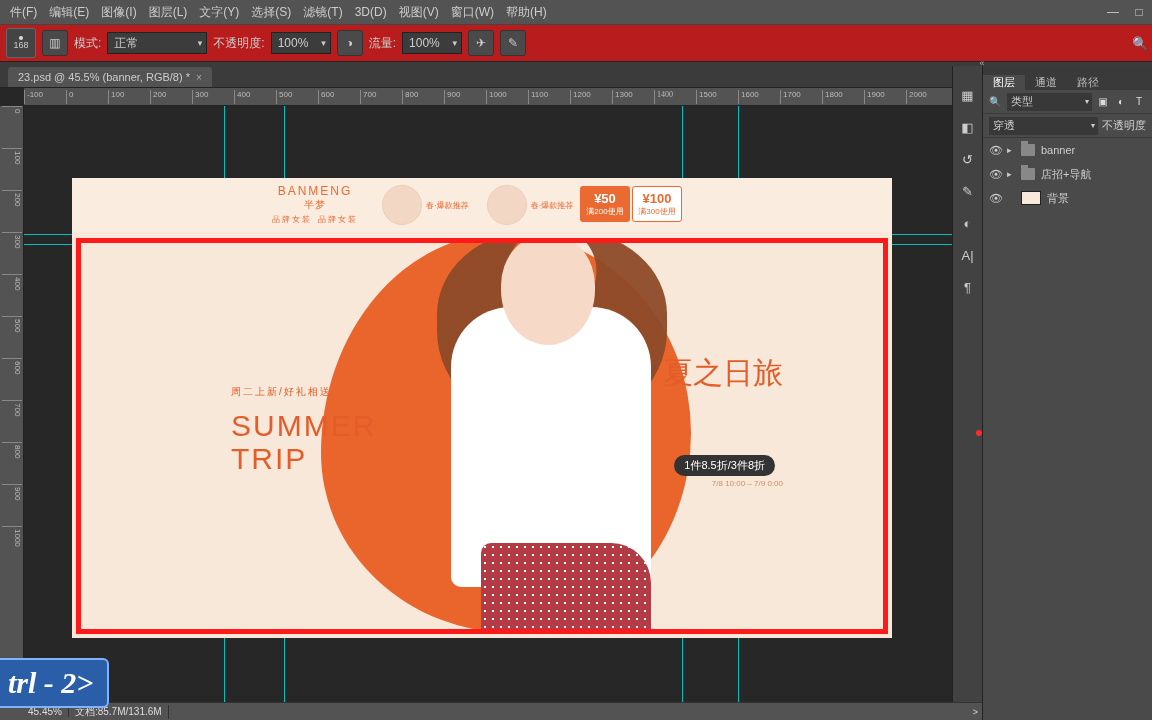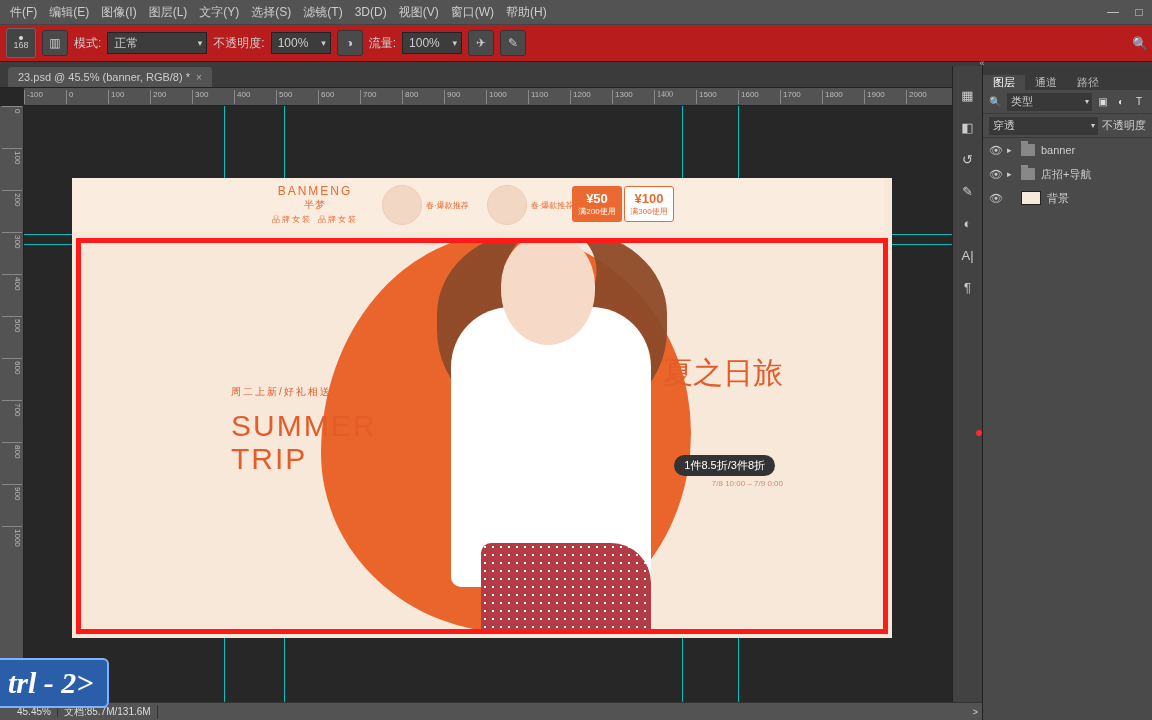--- a/index.html
+++ b/index.html
@@ -30,21 +30,21 @@
   .ruler-h { position:absolute; top:0; left:24px; right:0; height:18px; background:#535353; border-bottom:1px solid #222; font-size:8px; color:#bbb; }
   .ruler-h .tick { position:absolute; top:2px; border-left:1px solid #888; height:14px; padding-left:2px; }
   .ruler-v { position:absolute; top:18px; left:0; width:24px; bottom:0; background:#535353; border-right:1px solid #222; font-size:8px; color:#bbb; }
   .ruler-v .tick { position:absolute; left:2px; border-top:1px solid #888; width:20px; writing-mode:vertical-rl; padding-top:2px; }
 
   .canvas-area { position:absolute; top:18px; left:24px; right:0; bottom:0; }
   .guide-v { position:absolute; top:0; bottom:0; width:1px; background:#00ffff; opacity:.7; }
   .guide-h { position:absolute; left:0; right:0; height:1px; background:#00ffff; opacity:.7; }
 
   .artboard { position:absolute; left:48px; top:72px; width:820px; height:460px; background:#f7e8d9; }
-  .ab-header { position:absolute; top:0; left:0; right:8px; height:54px; background:#fbece0; display:flex; align-items:center; padding:0 160px 0 200px; }
+  .ab-header { position:absolute; top:0; left:0; right:0; height:54px; background:#fbece0; display:flex; align-items:center; padding:0 160px 0 200px; }
   .brand { position:absolute; left:200px; top:6px; text-align:center; color:#e86b32; font-size:12px; letter-spacing:2px; }
   .brand .cn { font-size:10px; letter-spacing:1px; }
   .brand .sub { display:flex; gap:6px; justify-content:center; font-size:8px; color:#e86b32; margin-top:2px; }
   .thumb { width:40px; height:40px; border-radius:50%; background:#f2d7c5; border:1px solid #eecdb6; margin-left:18px; }
   .promo-tags { position:absolute; right:210px; top:8px; display:flex; gap:2px; }
   .ptag { width:50px; height:36px; background:#ea6a31; color:#fff; font-size:8px; display:flex; flex-direction:column; align-items:center; justify-content:center; border-radius:3px; }
   .ptag:last-child { background:#fff; color:#ea6a31; border:1px solid #ea6a31; }
   .ptag .big { font-size:13px; font-weight:bold; }
 
   .hero { position:absolute; top:60px; left:4px; right:4px; bottom:4px; border:5px solid #ff1a1a; background:#f7e8d9; overflow:hidden; }
@@ -75,21 +75,21 @@
   .panel-row .dd::after { content:"▾"; position:absolute; right:3px; font-size:8px; }
   .mini-ico { width:14px; height:14px; display:flex; align-items:center; justify-content:center; font-size:10px; color:#ddd; }
   .layer { display:flex; align-items:center; height:24px; padding:0 6px; gap:6px; }
   .layer .eye { width:12px; text-align:center; }
   .layer .arrow { width:8px; font-size:9px; }
   .layer .folder { width:14px; height:12px; background:#888; border-radius:1px; position:relative; }
   .layer .folder::before { content:""; position:absolute; top:-3px; left:0; width:7px; height:3px; background:#888; }
   .layer .solid { width:20px; height:14px; background:#f7e9db; border:1px solid #222; }
 
   
-  .status { position:absolute; left:5px; right:170px; bottom:0; height:18px; background:#535353; font-size:10px; display:flex; align-items:center; padding-left:6px; color:#ddd; border-top:1px solid #333; }
+  .status { position:absolute; left:16px; right:170px; bottom:0; height:18px; background:#535353; font-size:10px; display:flex; align-items:center; padding-left:6px; color:#ddd; border-top:1px solid #333; }
   .status .seg { padding:0 6px; border-right:1px solid #333; }
   .status .scroll { position:absolute; right:4px; font-size:9px; }
 
   
   .kbd-overlay { position:absolute; left:0; bottom:12px; background:#2b5ea8; color:#fff; font-size:30px; font-weight:bold; padding:6px 14px 6px 8px; border:2px solid #7fb2ff; border-left:none; border-radius:0 6px 6px 0; font-family:serif; font-style:italic; }
 
   .collapse-grip { position:absolute; right:160px; top:58px; width:20px; height:8px; display:flex; justify-content:center; }
   .collapse-grip::before { content:"«"; font-size:9px; color:#aaa; }
 
   .search-ico { position:absolute; right:4px; top:36px; width:16px; height:16px; color:#ccc; font-size:13px; }

